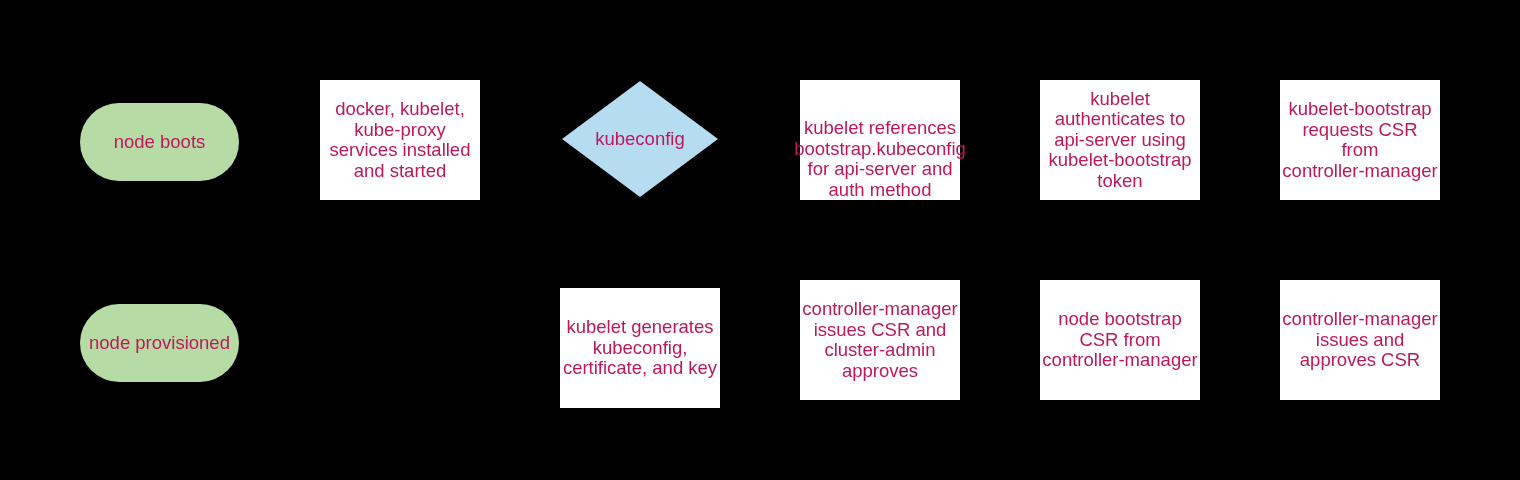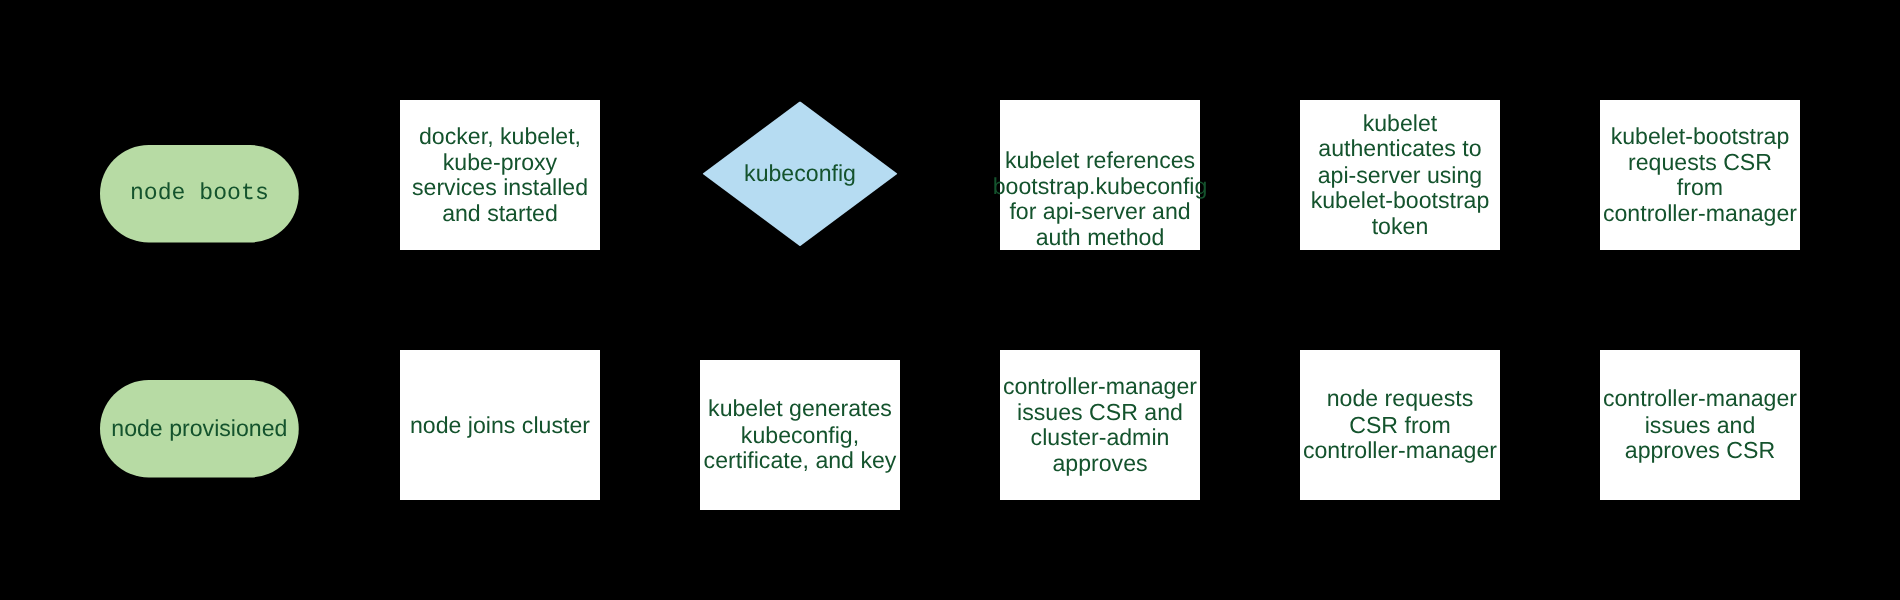--- a/index.html
+++ b/index.html
@@ -22,21 +22,21 @@
     align-items: center;
     justify-content: center;
   }
   .txt {
     flex: 0 0 auto;
     width: max-content;
     white-space: pre-line;
     text-align: center;
     font-size: 18.5px;
     line-height: 20.5px;
-    color: #14532d;
+    color: #be185d;
   }
   .process {
     width: 160px;
     height: 120px;
     background: #ffffff;
   }
   .terminator {
     width: 159px;
     height: 78px;
     background: #b7dba4;
@@ -47,21 +47,21 @@
     height: 116px;
     background: #b6dcf2;
     clip-path: polygon(50% 0, 100% 50%, 50% 100%, 0 50%);
   }
 </style>
 </head>
 <body>
 
 <div class="canvas">
 
-  <div class="node terminator" style="left:80px; top:116px;font-family:Liberation Mono, monospace;">
+  <div class="node terminator" style="left:80px; top:103px;">
     <div class="txt">node boots</div>
   </div>
 
   <div class="node process" style="left:320px; top:80px;">
     <div class="txt">docker, kubelet,
 kube-proxy
 services installed
 and started</div>
   </div>
 
@@ -88,39 +88,36 @@
     <div class="txt">kubelet-bootstrap
 requests CSR
 from
 controller-manager</div>
   </div>
 
   <div class="node terminator" style="left:80px; top:304px;">
     <div class="txt">node provisioned</div>
   </div>
 
-  <div class="node process" style="left:320px; top:280px;">
-    <div class="txt">node joins cluster</div>
-  </div>
 
   <div class="node process" style="left:560px; top:288px;">
     <div class="txt">kubelet generates
 kubeconfig,
 certificate, and key</div>
   </div>
 
   <div class="node process" style="left:800px; top:280px;">
     <div class="txt">controller-manager
 issues CSR and
 cluster-admin
 approves</div>
   </div>
 
   <div class="node process" style="left:1040px; top:280px;">
-    <div class="txt">node requests
+    <div class="txt">node bootstrap
 CSR from
 controller-manager</div>
   </div>
 
   <div class="node process" style="left:1280px; top:280px;">
     <div class="txt">controller-manager
 issues and
 approves CSR</div>
   </div>
 

